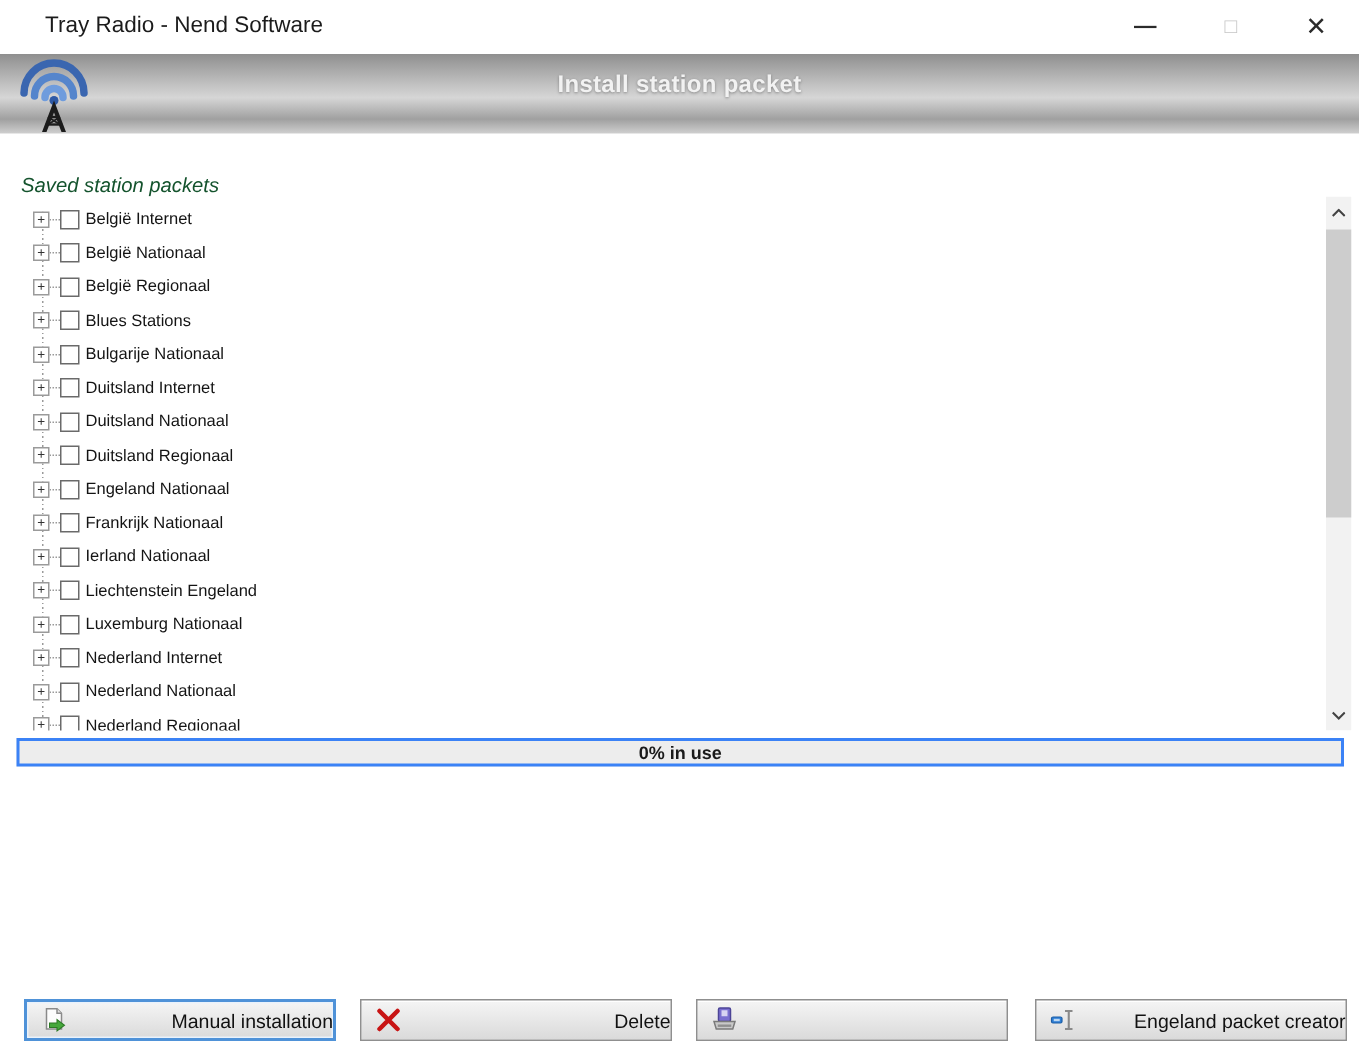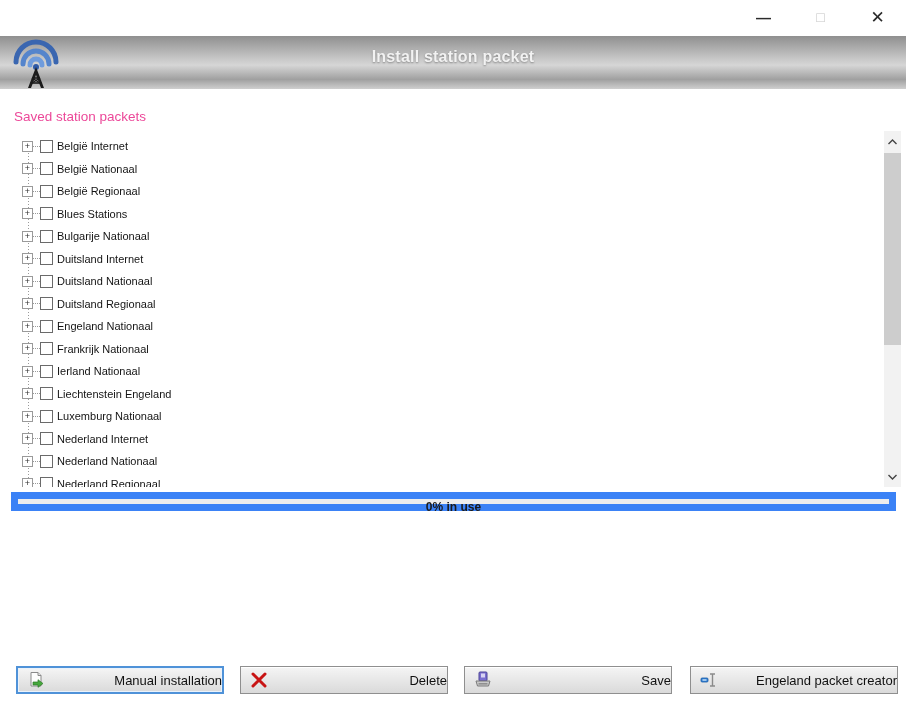--- a/index.html
+++ b/index.html
@@ -23,22 +23,22 @@
   .header { position:absolute; left:0; top:36px; width:100%; height:53px;
     background:linear-gradient(180deg,#8f8f8f 0%, #c6c6c6 42%, #d6d6d6 55%,
       #a0a0a0 82%, #cfcfcf 100%);padding-left:40px; }
   .header-title { position:absolute; left:0; width:100%; top:12px; text-align:center;
     color:#f2f2f2; font-size:16px; font-weight:bold; letter-spacing:.2px;
     text-shadow:0 1px 2px rgba(0,0,0,.35); }
 
   .app-icon { position:absolute; left:8px; top:34px; width:56px; height:56px; }
 
   
-  .link { position:absolute; left:14px; top:109px; font-size:13.5px; color:#ec4899;
-    text-decoration:none; cursor:pointer; }
+  .link { position:absolute; left:14px; top:116px; font-size:13.5px; color:#14532d;
+    text-decoration:none; cursor:pointer;font-style:italic; }
 
   
   .tree { position:absolute; left:8px; top:131px; width:893px; height:356px;
     overflow:hidden; background:#fff; padding-top:4px; }
   .tree-guide { position:absolute; left:20px; top:10px; width:1px; height:341px;
     background:repeating-linear-gradient(180deg,#9a9a9a 0 1px, transparent 1px 3px); }
   .trow { height:22.5px; display:flex; align-items:center; padding-left:14px; position:relative; }
   .expand { width:11px; height:11px; border:1px solid #9a9a9a; background:#fff;
     font-size:9px; line-height:9px; text-align:center; color:#333; flex:none;
     cursor:pointer; position:relative; z-index:1; }
@@ -50,21 +50,21 @@
   
   .scrollbar { position:absolute; right:0; top:0; bottom:0; width:17px; background:#f2f2f2; }
   .sb-up, .sb-down { position:absolute; left:0; width:17px; height:17px;
     display:flex; align-items:center; justify-content:center; cursor:pointer; }
   .sb-up { top:2px; } .sb-down { bottom:2px; }
   .sb-thumb { position:absolute; left:0; top:22px; width:17px; height:192px;
     background:#cdcdcd; cursor:pointer; }
 
   
   .progress { position:absolute; left:11px; top:492px; width:885px; height:19px;
-    background:#ededed; border:7px solid #3b82f6; text-align:center; line-height:17px;
+    background:#ededed; border:2px solid #3b82f6; text-align:center; line-height:17px;
     font-size:12px; font-weight:bold; color:#1a1a1a; }
 
   
   .btn { position:absolute; top:666px; width:208px; height:28px;
     border:1px solid #8f8f8f; background:linear-gradient(180deg,#f5f5f5,#dadada);
     box-shadow:inset 0 1px 0 #fff; font-family:"Liberation Sans",sans-serif;
     font-size:13px; color:#111; cursor:pointer; }
   .btn.focused { border:2px solid #4f92d8; box-shadow:inset 0 0 0 1px #eaf2fb; }
   .btn .bicon { position:absolute; left:9px; top:50%; transform:translateY(-50%);
     width:18px; height:18px; }
@@ -75,20 +75,21 @@
   #btn-creator { left:690px; }
 </style>
 </head>
 <body>
 
 <div>
 
   <div class="top-strip"></div>
 
   <div class="titlebar">
+    <div class="win-title">Tray Radio - Nend Software</div>
     <div class="win-controls">
       <div class="wbtn min">—</div>
       <div class="wbtn max">□</div>
       <div class="wbtn close">✕</div>
     </div>
   </div>
 
   <div class="header">
     <div class="header-title">Install station packet</div>
   </div>
@@ -249,21 +250,20 @@
 
   <button id="btn-save" class="btn">
     <span class="bicon">
       <svg width="18" height="18" viewBox="0 0 18 18">
         <rect x="5" y="1" width="8" height="9" rx="1" fill="#7a6fd0" stroke="#4c4496" stroke-width="1"></rect>
         <rect x="7" y="2.5" width="4" height="4" fill="#d8d4f2"></rect>
         <path d="M2 10 h14 l-1.5 5 h-11 Z" fill="#c9c9c9" stroke="#7a7a7a" stroke-width="1"></path>
         <rect x="4.5" y="12" width="9" height="1.6" fill="#8f8f8f"></rect>
       </svg>
     </span>
-    <span class="blabel">Save</span>
   </button>
 
   <button id="btn-creator" class="btn">
     <span class="bicon">
       <svg width="18" height="18" viewBox="0 0 18 18">
         <rect x="1" y="7" width="7" height="4" rx="1" fill="#2f7fd6" stroke="#1d5ea6" stroke-width="0.8"></rect>
         <rect x="2.5" y="8.2" width="4" height="1.6" fill="#bcd8f2"></rect>
         <path d="M10 3 h5 M12.5 3 v12 M10 15 h5" stroke="#8a8a8a" stroke-width="1.4" fill="none"></path>
       </svg>
     </span>

